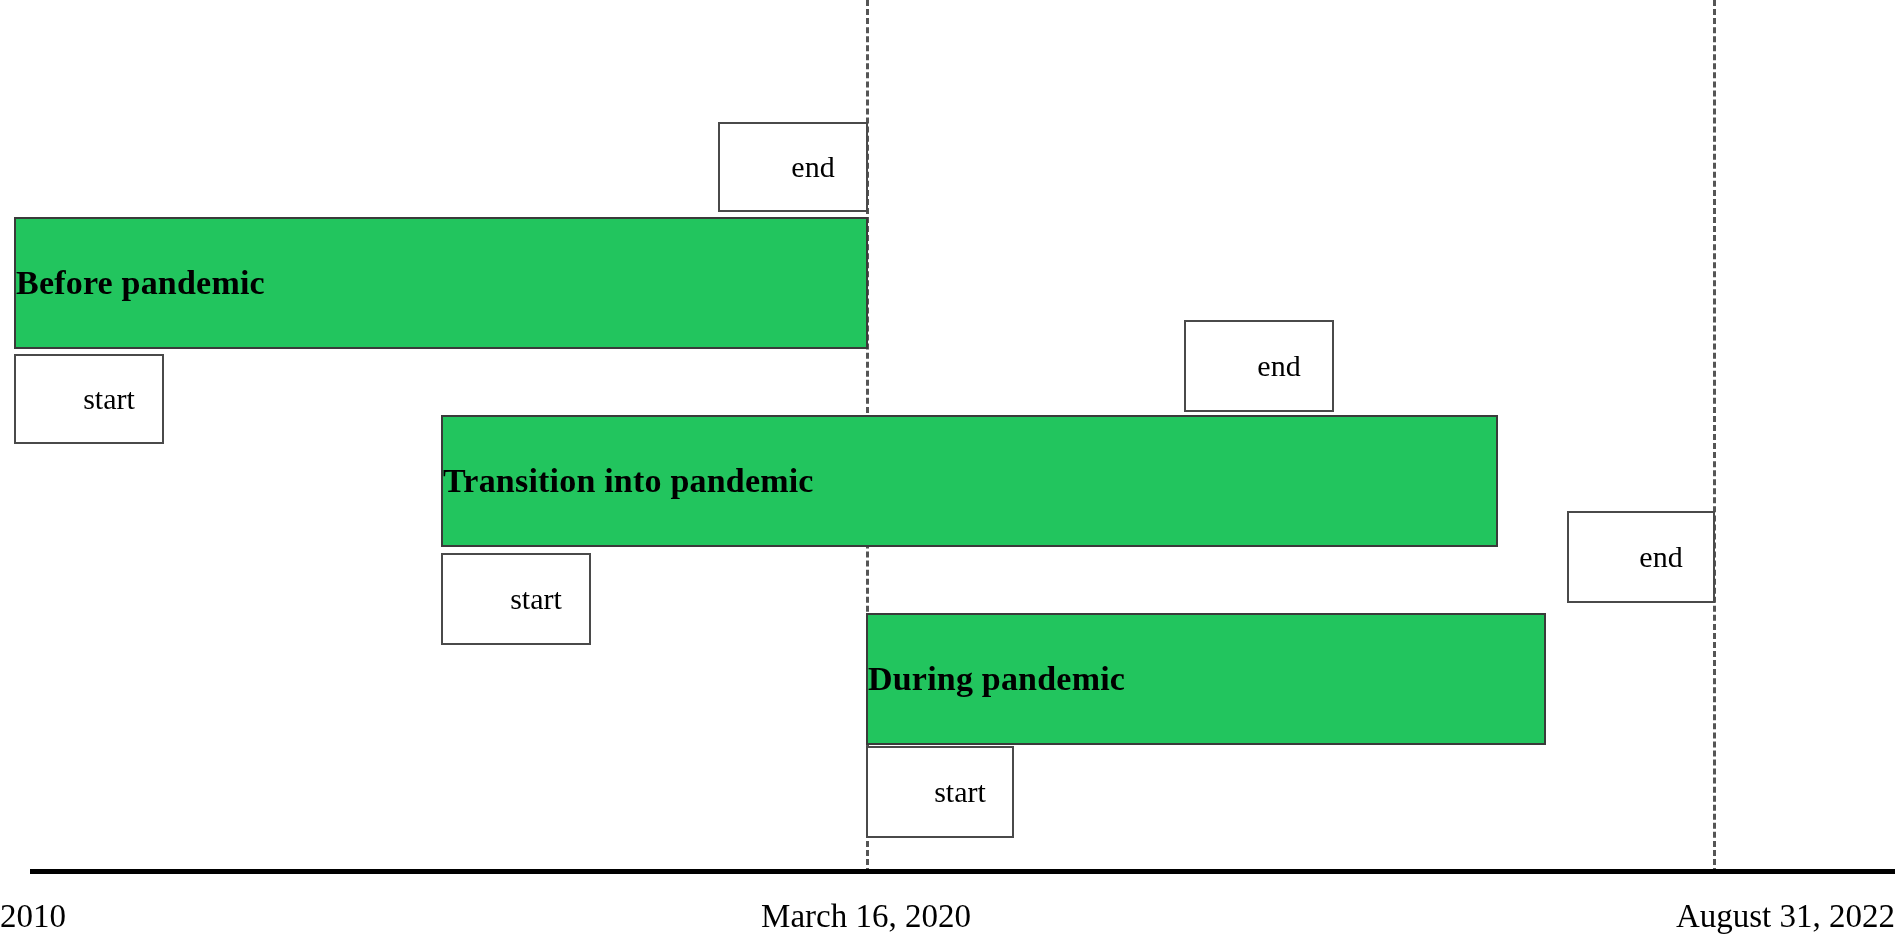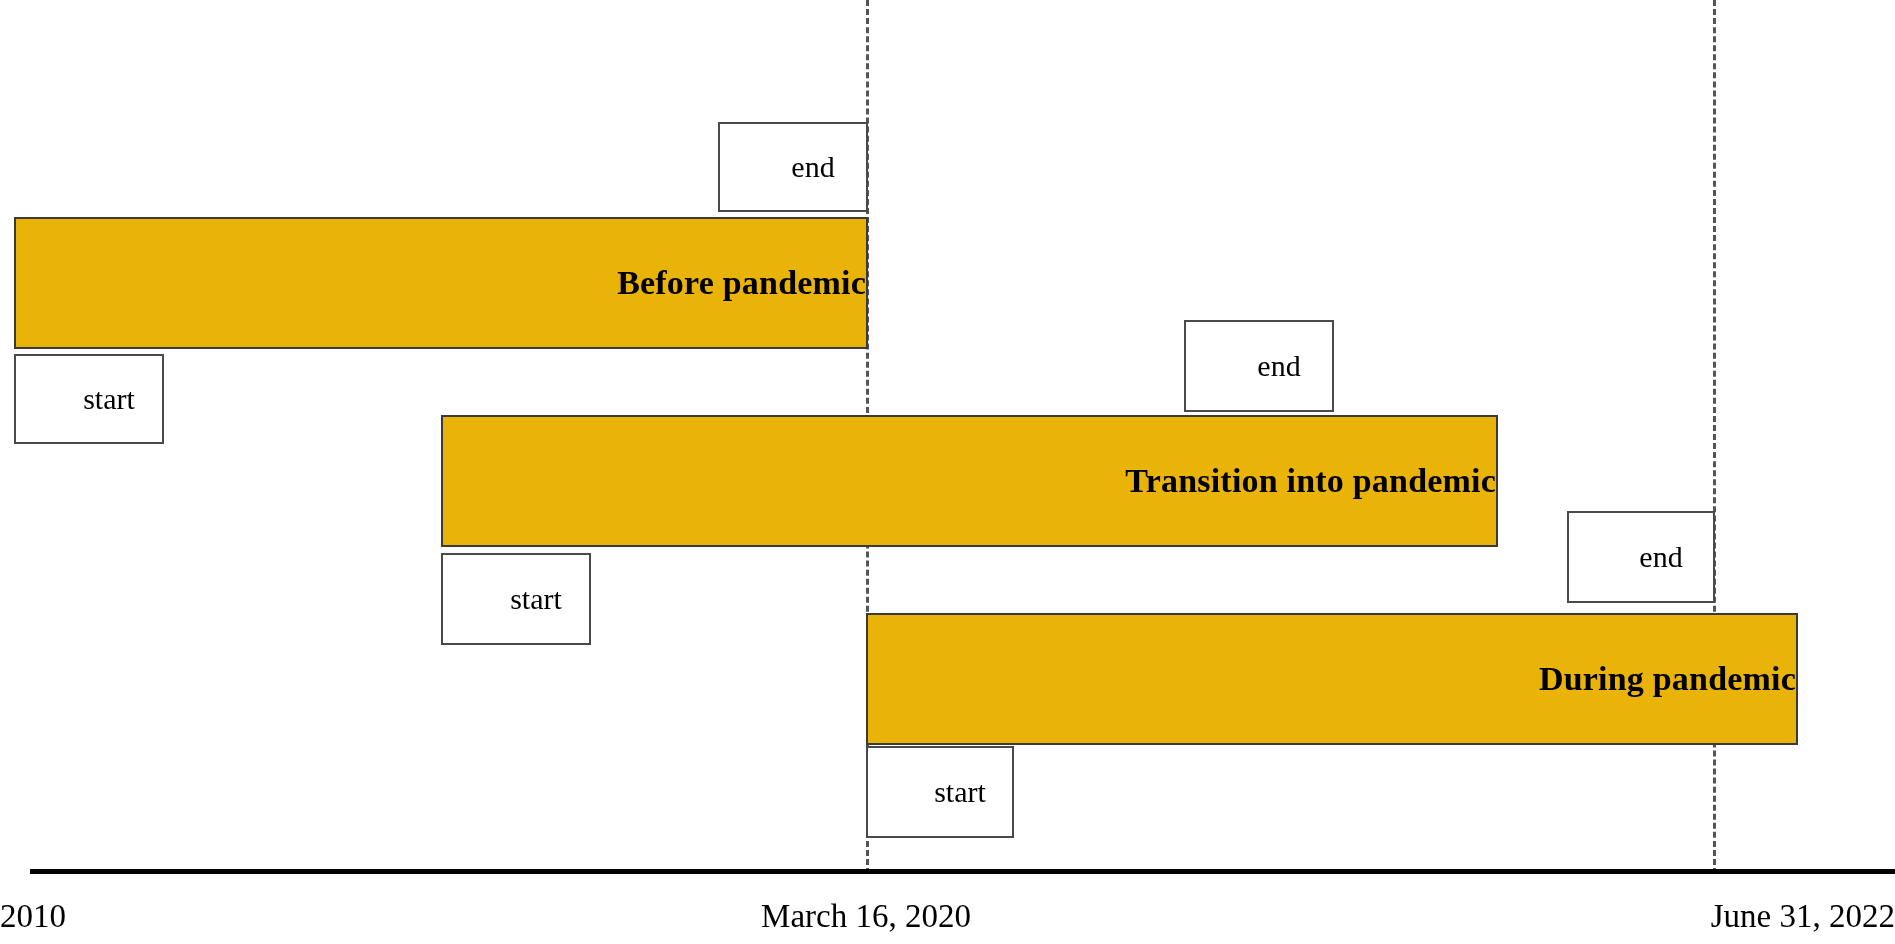--- a/index.html
+++ b/index.html
@@ -16,25 +16,25 @@
     width: 1895px;
     height: 944px;
     background: #ffffff;
     overflow: hidden;
   }
 
   
   .period-bar {
     position: absolute;
     box-sizing: border-box;
-    background: #eab308;
+    background: #22c55e;
     border: 2px solid #3a3a3a;
     display: flex;
     align-items: center;
-    justify-content: flex-end;
+    justify-content: flex-start;
     z-index: 3;
   }
   .period-bar .bar-label {
     font-weight: bold;
     font-size: 34px;
     letter-spacing: 0.2px;
     color: #000000;
     white-space: nowrap;
   }
 
@@ -113,27 +113,27 @@
   </div>
 
   <div class="marker-box" style="left: 441px; top: 553px; width: 150px; height: 92px;">
     <span class="marker-label">start</span>
   </div>
 
   <div class="marker-box" style="left: 1567px; top: 511px; width: 148px; height: 92px;">
     <span class="marker-label">end</span>
   </div>
 
-  <div class="period-bar" style="left: 866px; top: 613px; width: 932px; height: 132px;">
+  <div class="period-bar" style="left: 866px; top: 613px; width: 680px; height: 132px;">
     <span class="bar-label">During pandemic</span>
   </div>
 
   <div class="marker-box" style="left: 866px; top: 746px; width: 148px; height: 92px;">
     <span class="marker-label">start</span>
   </div>
 
   <div class="axis-line" style="left: 30px; top: 869px; width: 1865px; height: 5px;"></div>
 
   <div class="axis-label align-left" style="left: 0px; top: 898px;">2010</div>
   <div class="axis-label align-center" style="left: 866px; top: 898px;">March 16, 2020</div>
-  <div class="axis-label align-right" style="left: 1895px; top: 898px;">June 31, 2022</div>
+  <div class="axis-label align-right" style="left: 1895px; top: 898px;">August 31, 2022</div>
 
 </div>
 
 </body></html>

